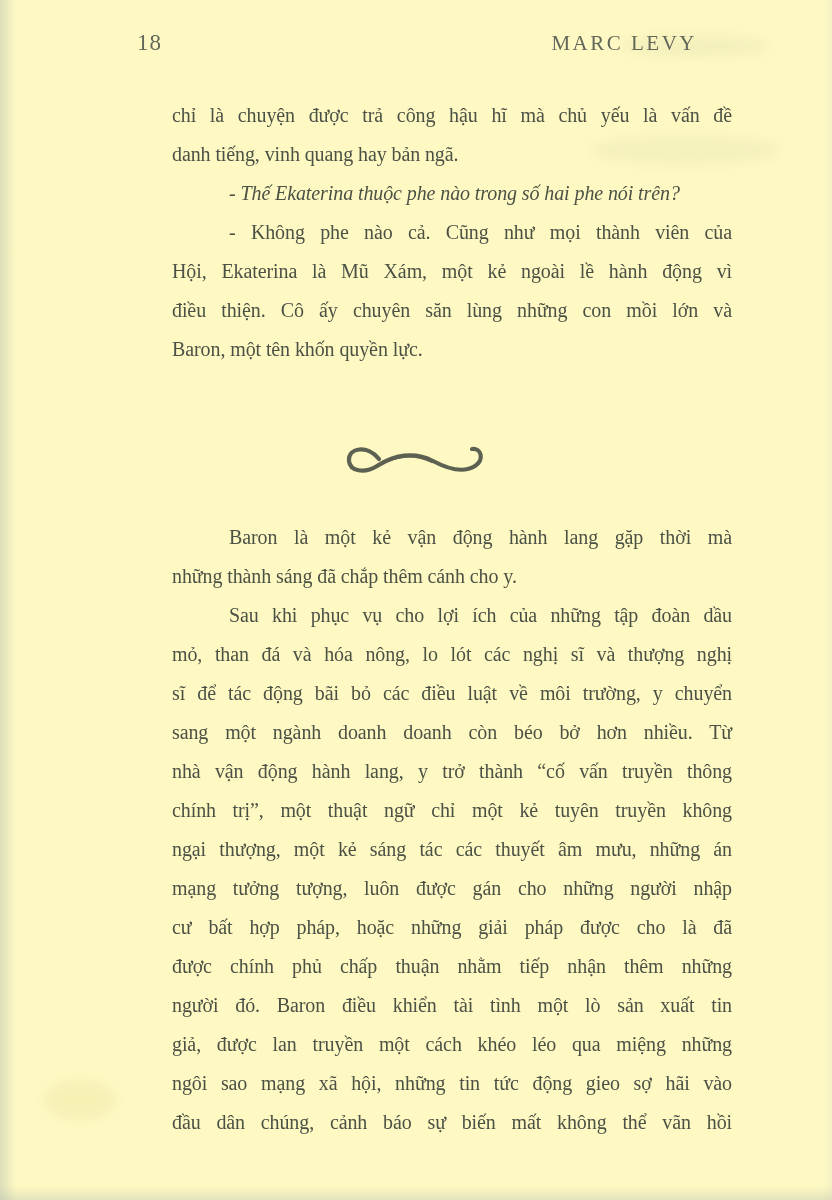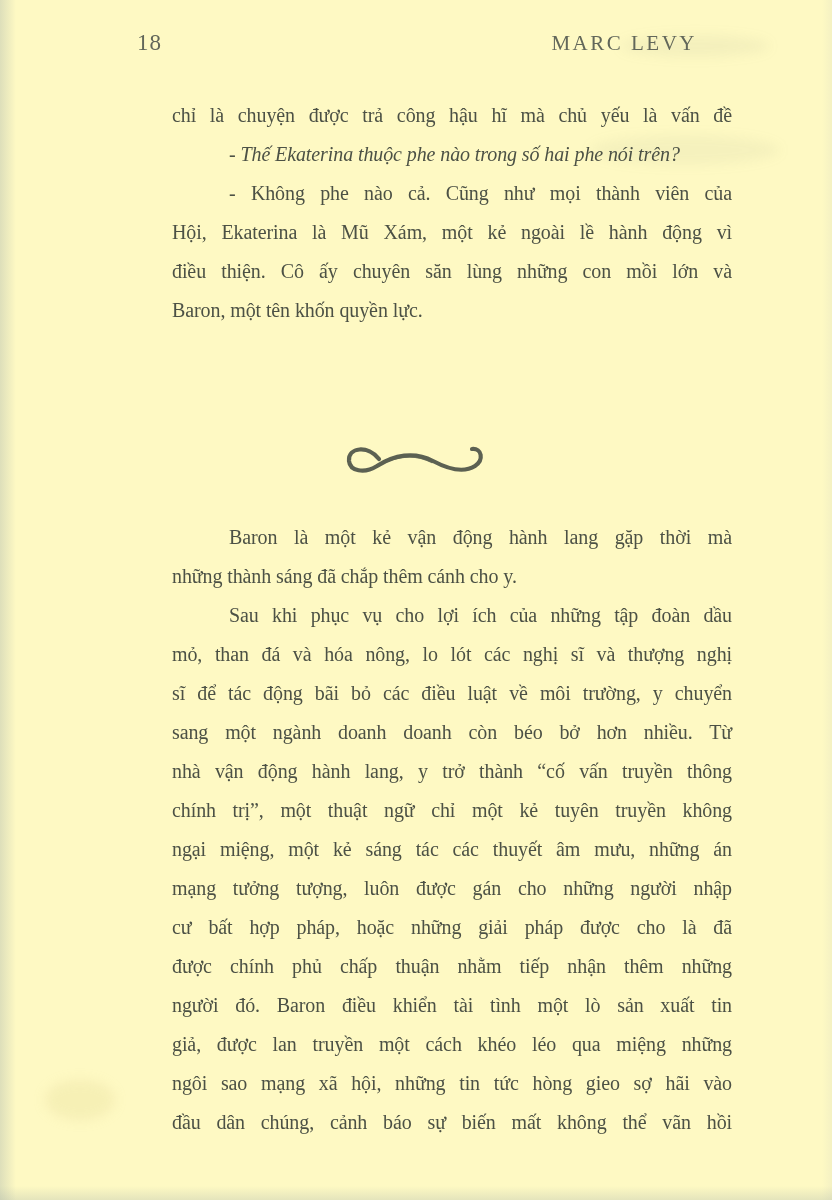--- a/index.html
+++ b/index.html
@@ -88,20 +88,21 @@
   <div class="ghost ghost-2"></div>
   <div class="ghost ghost-3"></div>
 
   <div class="header">
     <span class="page-number">18</span>
     <span class="running-head">MARC LEVY</span>
   </div>
 
   <div class="body-text" id="section-0">
       <div class="line">chỉ là chuyện được trả công hậu hĩ mà chủ yếu là vấn đề</div>
+      <div class="line para-end">danh tiếng, vinh quang hay bản ngã.</div>
       <div class="line italic indent para-end">- Thế Ekaterina thuộc phe nào trong số hai phe nói trên?</div>
       <div class="line indent">- Không phe nào cả. Cũng như mọi thành viên của</div>
       <div class="line">Hội, Ekaterina là Mũ Xám, một kẻ ngoài lề hành động vì</div>
       <div class="line">điều thiện. Cô ấy chuyên săn lùng những con mồi lớn và</div>
       <div class="line para-end">Baron, một tên khốn quyền lực.</div>
     </div>
 
   <div class="ornament">
     <svg width="170" height="56" viewBox="0 0 170 56" fill="none" xmlns="http://www.w3.org/2000/svg">
       <path d="M 47 24
@@ -116,23 +117,23 @@
 
   <div class="body-text" id="section-1">
       <div class="line indent">Baron là một kẻ vận động hành lang gặp thời mà</div>
       <div class="line para-end">những thành sáng đã chắp thêm cánh cho y.</div>
       <div class="line indent">Sau khi phục vụ cho lợi ích của những tập đoàn dầu</div>
       <div class="line">mỏ, than đá và hóa nông, lo lót các nghị sĩ và thượng nghị</div>
       <div class="line">sĩ để tác động bãi bỏ các điều luật về môi trường, y chuyển</div>
       <div class="line">sang một ngành doanh doanh còn béo bở hơn nhiều. Từ</div>
       <div class="line">nhà vận động hành lang, y trở thành “cố vấn truyền thông</div>
       <div class="line">chính trị”, một thuật ngữ chỉ một kẻ tuyên truyền không</div>
-      <div class="line">ngại miệng, một kẻ sáng tác các thuyết âm mưu, những án</div>
+      <div class="line">ngại thượng, một kẻ sáng tác các thuyết âm mưu, những án</div>
       <div class="line">mạng tưởng tượng, luôn được gán cho những người nhập</div>
       <div class="line">cư bất hợp pháp, hoặc những giải pháp được cho là đã</div>
       <div class="line">được chính phủ chấp thuận nhằm tiếp nhận thêm những</div>
       <div class="line">người đó. Baron điều khiển tài tình một lò sản xuất tin</div>
       <div class="line">giả, được lan truyền một cách khéo léo qua miệng những</div>
-      <div class="line">ngôi sao mạng xã hội, những tin tức hòng gieo sợ hãi vào</div>
+      <div class="line">ngôi sao mạng xã hội, những tin tức động gieo sợ hãi vào</div>
       <div class="line">đầu dân chúng, cảnh báo sự biến mất không thể vãn hồi</div>
     </div>
 
 </div>
 
 </body></html>

